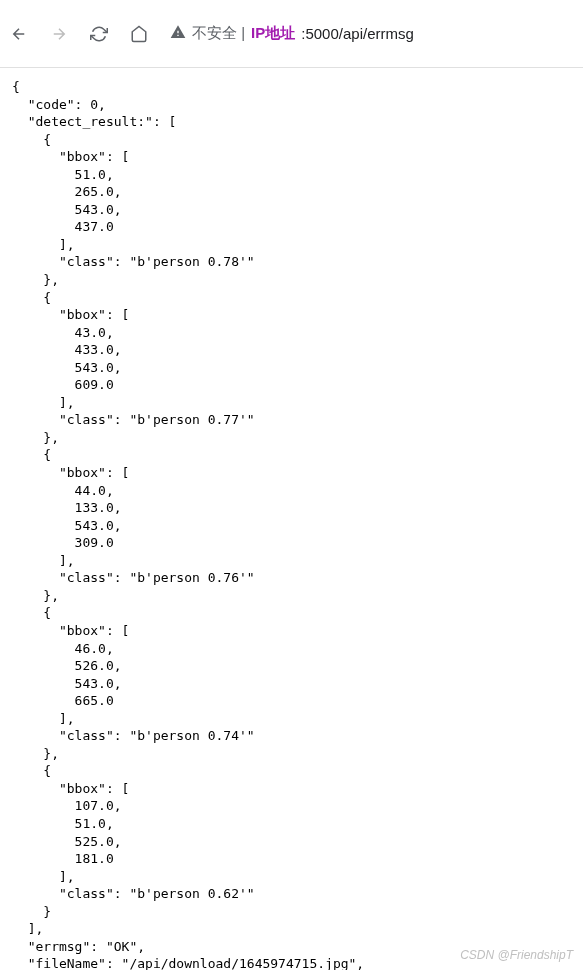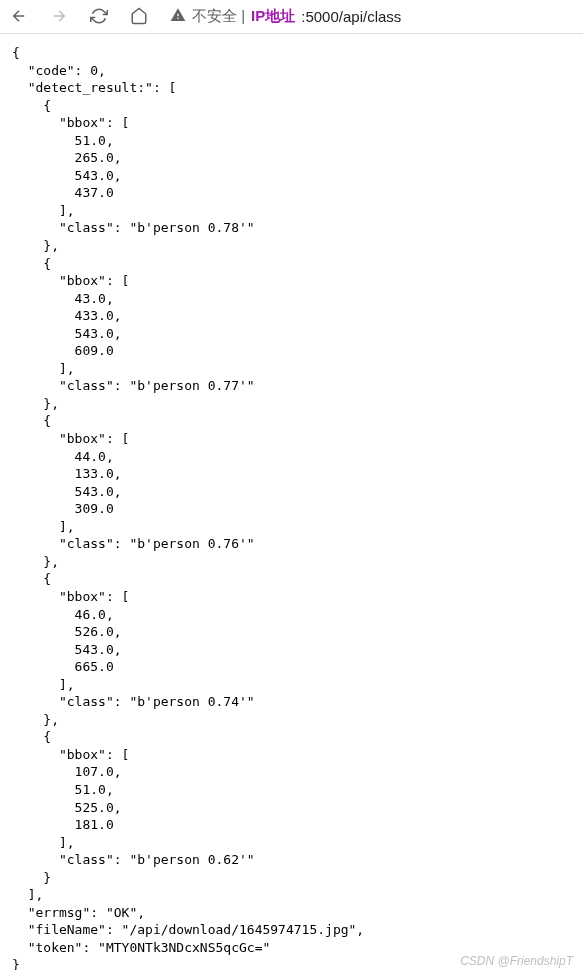--- a/index.html
+++ b/index.html
@@ -9,22 +9,22 @@
     }
     body {
       font-family: Arial, sans-serif;
       background: #fff;
       width: 583px;
       height: 970px;
       position: relative;
     }
     .browser-bar {
       display: flex;
-      align-items: flex-start;
-      padding: 7px 10px;
+      align-items: flex-end;
+      padding: 24px 10px;
       gap: 22px;
       border-bottom: 1px solid #e0e0e0;
       background: #fff;
     }
     .nav-icon {
       width: 18px;
       height: 18px;
       display: flex;
       align-items: center;
       justify-content: center;
@@ -57,21 +57,21 @@
     .content {
       padding: 10px 12px;
       font-family: "SimSun", "NSimSun", monospace;
       font-size: 13px;
       line-height: 1.35;
       white-space: pre;
       color: #000;
     }
     .watermark {
       position: absolute;
-      bottom: 2px;
+      bottom: 8px;
       right: 10px;
       font-size: 12px;
       color: rgba(128,128,128,0.5);
       font-style: italic;
       font-family: Arial, sans-serif;
     }
   </style>
 </head>
 <body>
 
@@ -98,21 +98,21 @@
       </svg>
   </div>
   <div class="address-bar">
     <span class="warning-icon">
       <svg width="16" height="16" viewBox="0 0 24 24" fill="currentColor">
           <path d="M1 21h22L12 2 1 21zm12-3h-2v-2h2v2zm0-4h-2v-4h2v4z"></path>
         </svg>
     </span>
     <span class="insecure-text"><span>不安全</span> |</span>
     <span class="ip-label">IP地址</span>
-    <span class="url-rest">:5000/api/class</span>
+    <span class="url-rest">:5000/api/errmsg</span>
   </div>
 </div>
 
 <div class="content" id="json-content">{
   "code": 0,
   "detect_result:": [
     {
       "bbox": [
         51.0,
         265.0,

